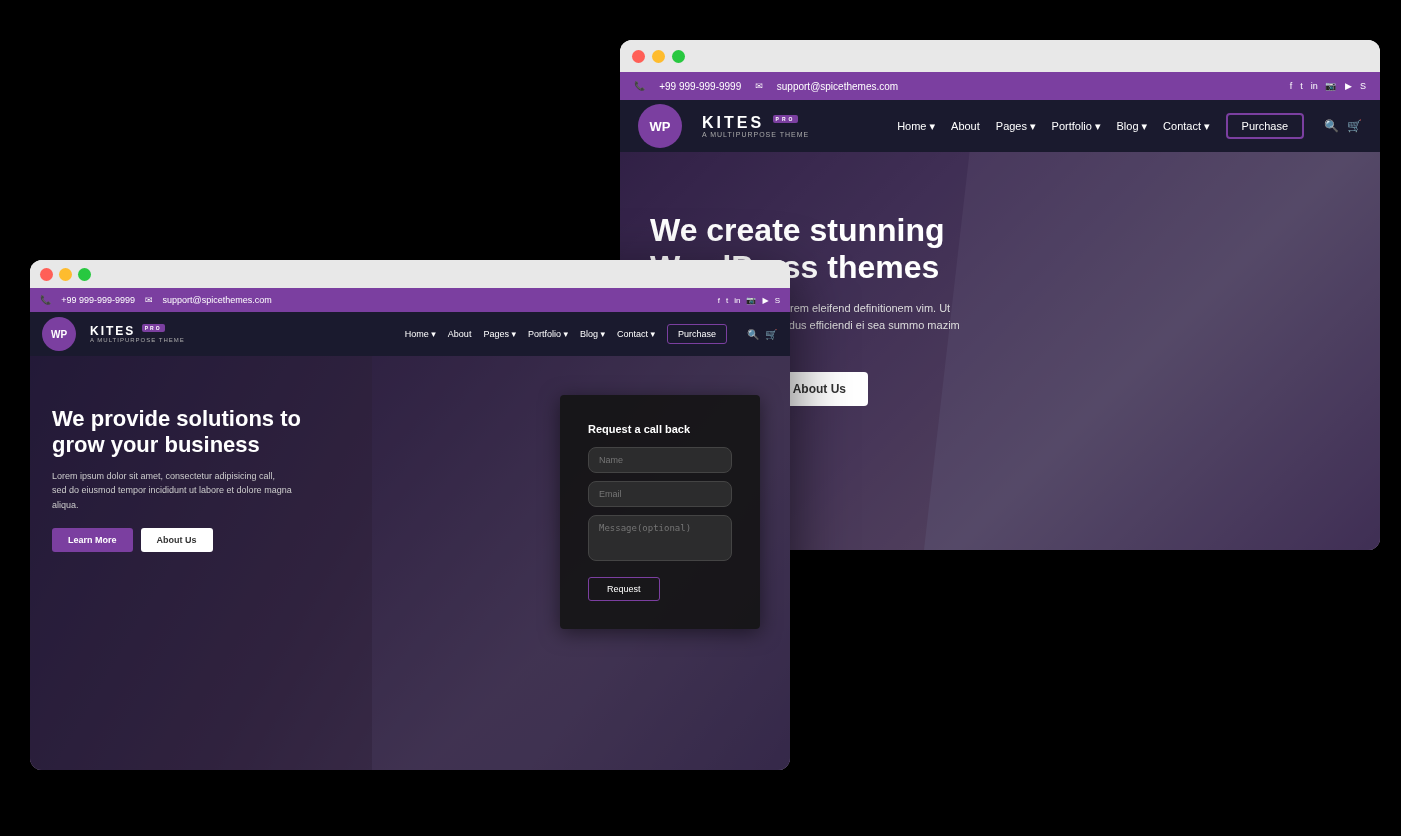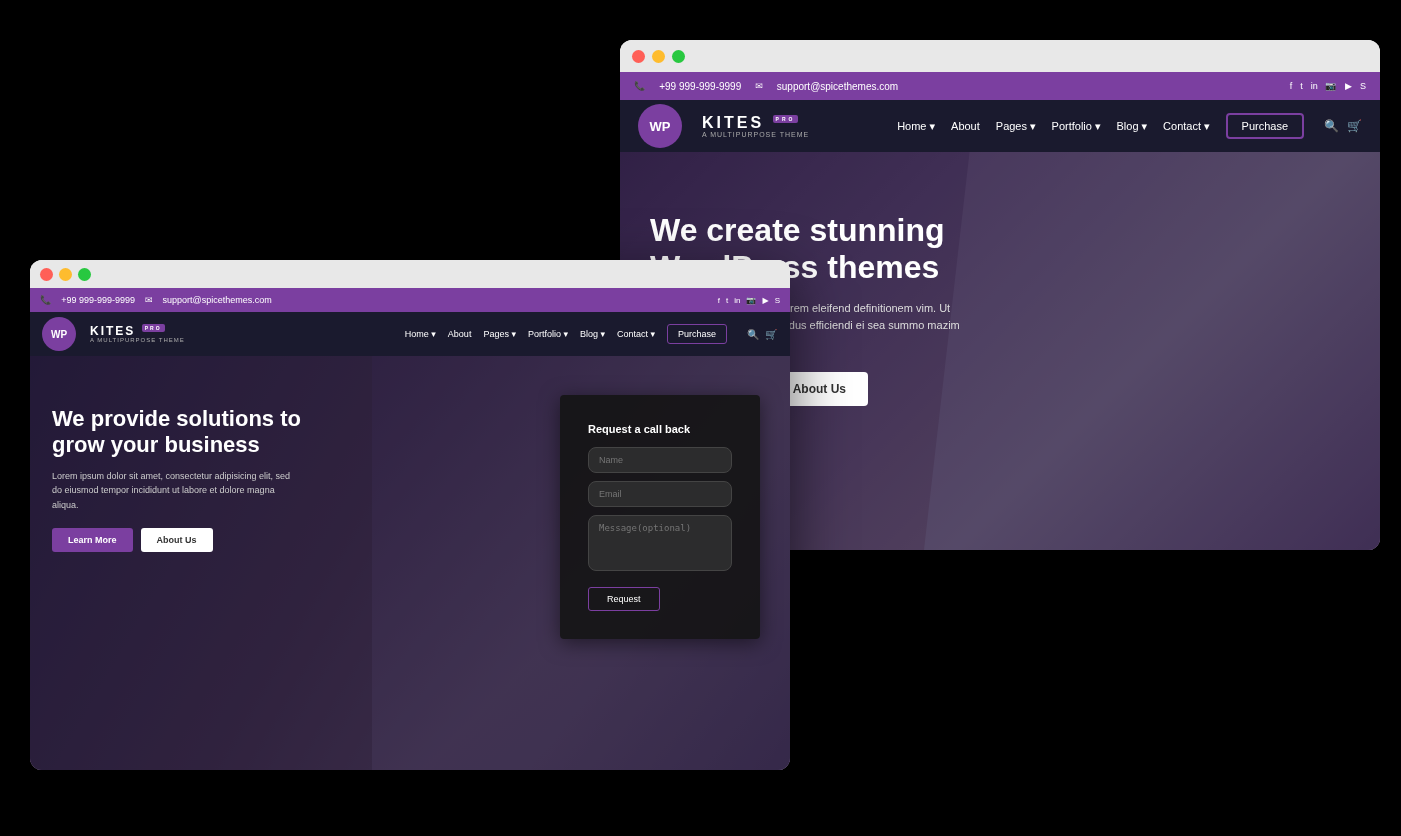--- a/index.html
+++ b/index.html
@@ -294,21 +294,21 @@
       background: rgba(50,50,50,0.8);
       border: 1px solid #444;
       color: #aaa;
       padding: 7px 10px;
       font-size: 9px;
       border-radius: 8px;
       margin-bottom: 8px;
       outline: none;
     }
     .form-field-tall {
-      height: 56px;
+      height: 46px;
       resize: none;
     }
     .form-submit {
       background: transparent;
       border: 1.5px solid #7b3fa0;
       color: #fff;
       padding: 6px 18px;
       font-size: 9px;
       border-radius: 3px;
       cursor: pointer;
@@ -472,21 +472,21 @@
 
   <div class="hero-front">
     <div class="hero-front-bg"></div>
     <div class="people-front">
       <div class="people-front-inner"></div>
     </div>
     <div class="hero-front-overlay"></div>
 
     <div class="hero-front-content">
       <h1 class="hero-front-title">We provide solutions to grow your business</h1>
-      <p class="hero-front-desc">Lorem ipsum dolor sit amet, consectetur adipisicing elit, sed do eiusmod tempor incididunt ut labore et dolore magna aliqua.</p>
+      <p class="hero-front-desc">Lorem ipsum dolor sit amet, consectetur adipisicing call, sed do eiusmod tempor incididunt ut labore et dolore magna aliqua.</p>
       <div class="hero-btns-sm">
         <button class="btn-primary-sm">Learn More</button>
         <button class="btn-secondary-sm">About Us</button>
       </div>
     </div>
 
     <div class="callback-form">
       <div class="callback-title">Request a call back</div>
       <input class="form-field" type="text" placeholder="Name" style="">
       <input class="form-field" type="email" placeholder="Email" style="">

